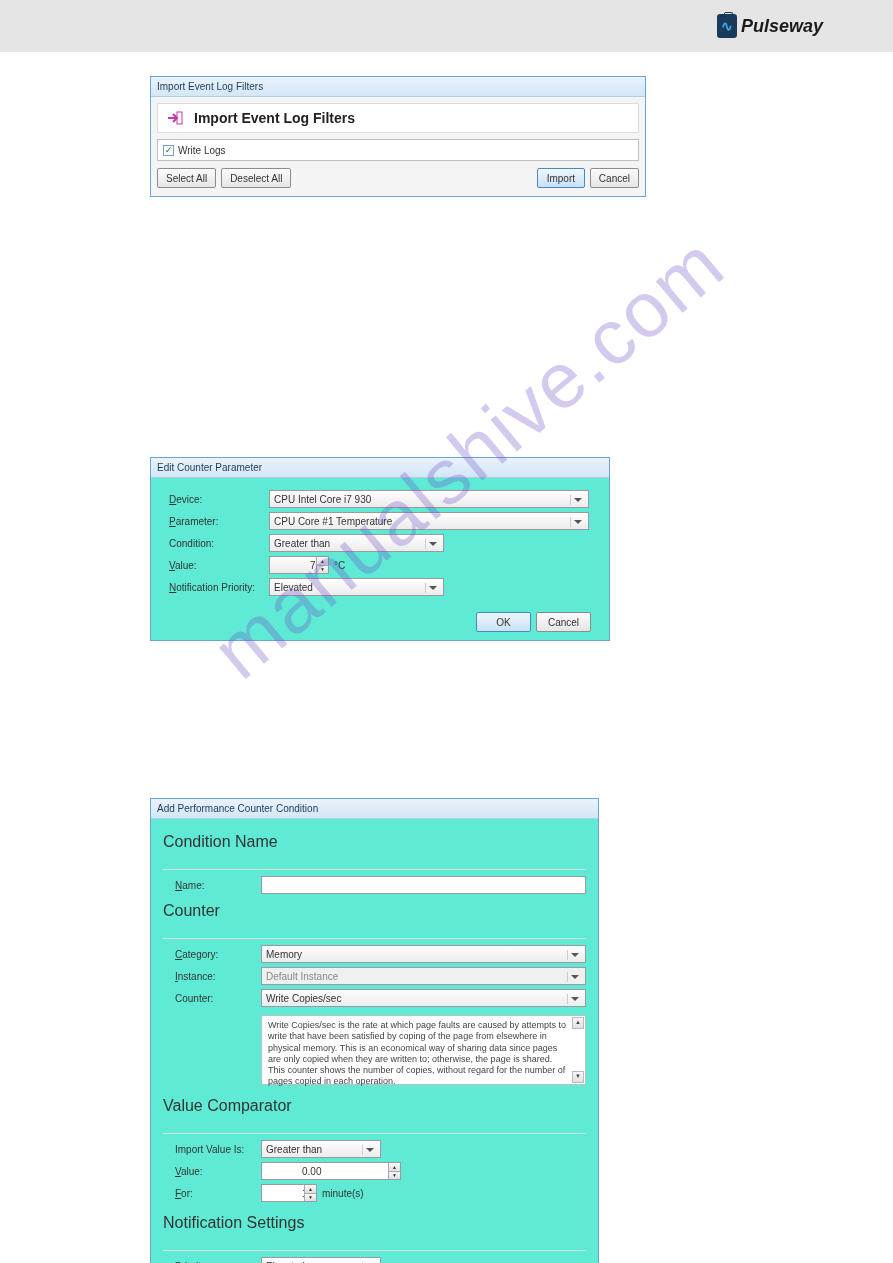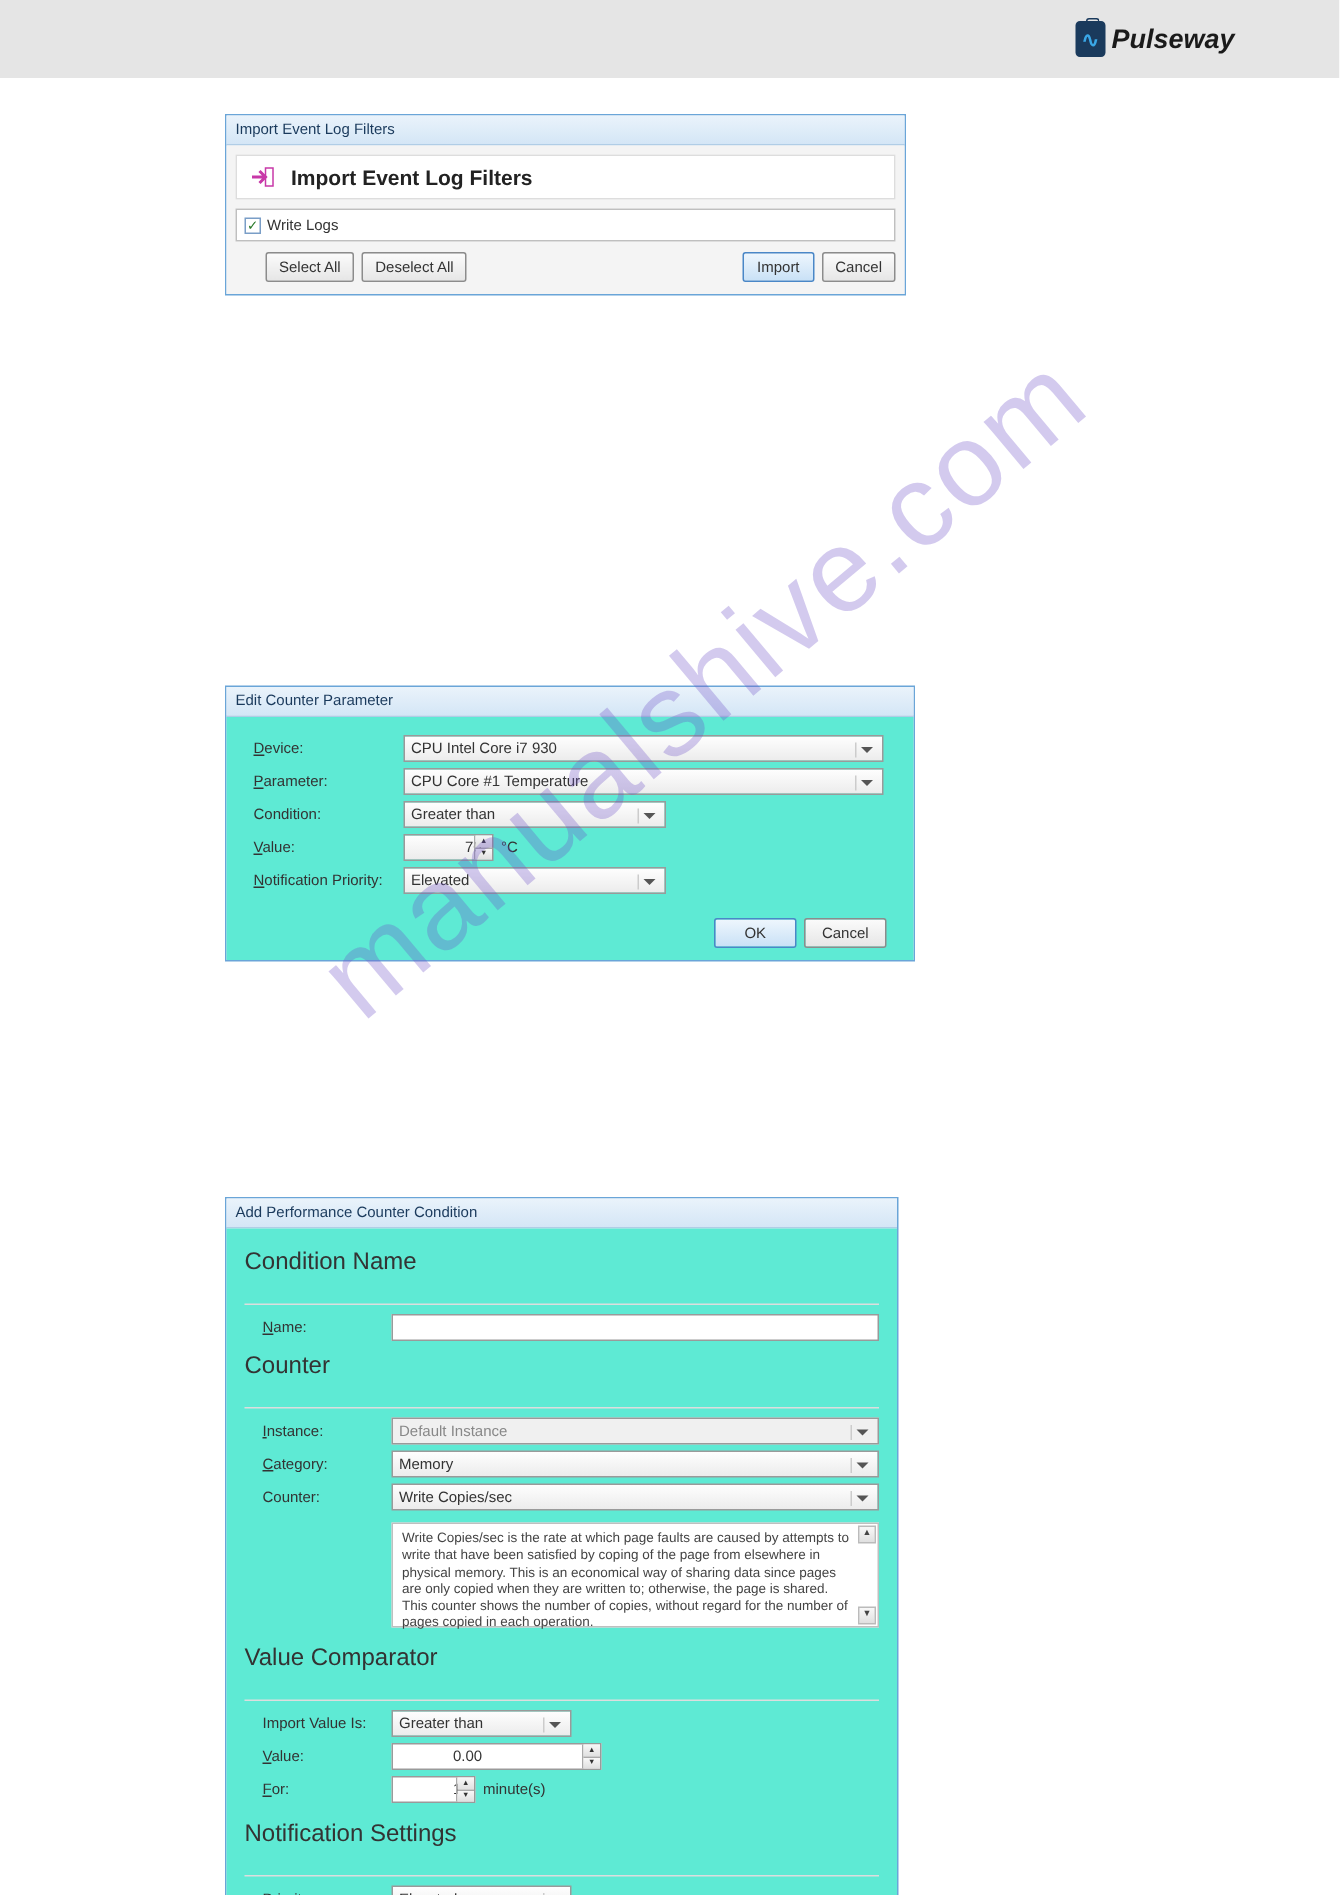--- a/index.html
+++ b/index.html
@@ -69,21 +69,21 @@
     z-index: 50;
     font-weight: 400;
   }
 
   .dialog {
     border: 1px solid #6aa5d8;
     background: #fdfdfd;
     margin: 0 0 0 150px;
     position: relative;
   }
-  .dlg-1 { width: 454px; text-align: right; }
+  .dlg-1 { width: 496px; text-align: right; }
   .dlg-2 { width: 460px; margin-top: 260px; }
   .dlg-3 { width: 449px; margin-top: 157px; }
 
   .title-bar {
     height: 20px;
     background: linear-gradient(#eaf3fb, #d4e6f6);
     border-bottom: 1px solid #b0cde6;
     padding: 0 6px;
     font-size: 10px;
     color: #1a3a5c;
@@ -135,21 +135,20 @@
     color: #2a7a2a;
     font-size: 9px;
     line-height: 1;
   }
 
   .btn-row {
     display: flex;
     align-items: center;
     gap: 5px;
     margin-top: 7px;
-    margin-left: 20px;
   }
   .btn-row .spacer { flex: 1; }
   .btn {
     min-width: 48px;
     height: 20px;
     padding: 0 8px;
     font-size: 10px;
     border: 1px solid #8c8c8c;
     background: linear-gradient(#fbfbfb, #e6e6e6);
     border-radius: 2px;
@@ -371,33 +370,33 @@
             <div class="textin" style="background:#fff;width:100%;">
               <span></span>
             </div>
           </div>
         </div>
       </div>
 
       <div class="section-heading">Counter</div>
       <div class="sub-form">
         <div class="form-row">
+          <label class="u">Category:</label>
+          <div class="ctl">
+            <div class="dropdown" style="width:100%;">
+              <span>Memory</span>
+              <span class="caret"></span>
+            </div>
+          </div>
+        </div>
+        <div class="form-row">
           <label class="u">Instance:</label>
           <div class="ctl">
             <div class="dropdown disabled" style="width:100%;">
               <span>Default Instance</span>
-              <span class="caret"></span>
-            </div>
-          </div>
-        </div>
-        <div class="form-row">
-          <label class="u">Category:</label>
-          <div class="ctl">
-            <div class="dropdown" style="width:100%;">
-              <span>Memory</span>
               <span class="caret"></span>
             </div>
           </div>
         </div>
         <div class="form-row">
           <label>Counter:</label>
           <div class="ctl">
             <div class="dropdown" style="width:100%;">
               <span>Write Copies/sec</span>
               <span class="caret"></span>

